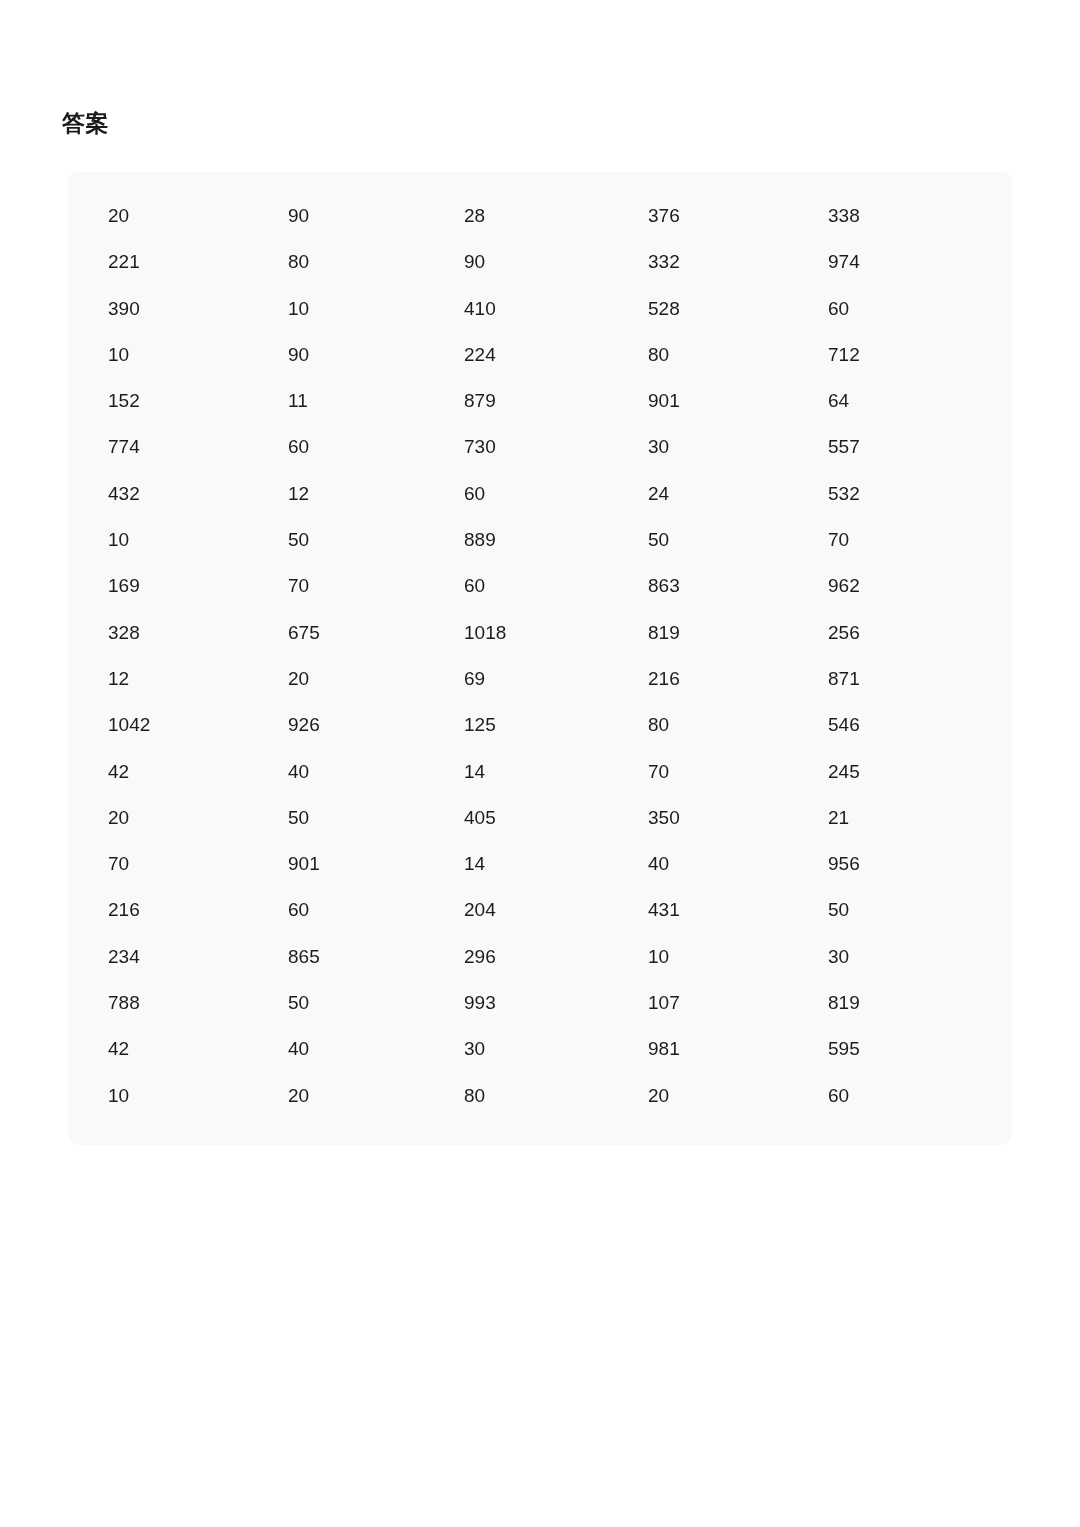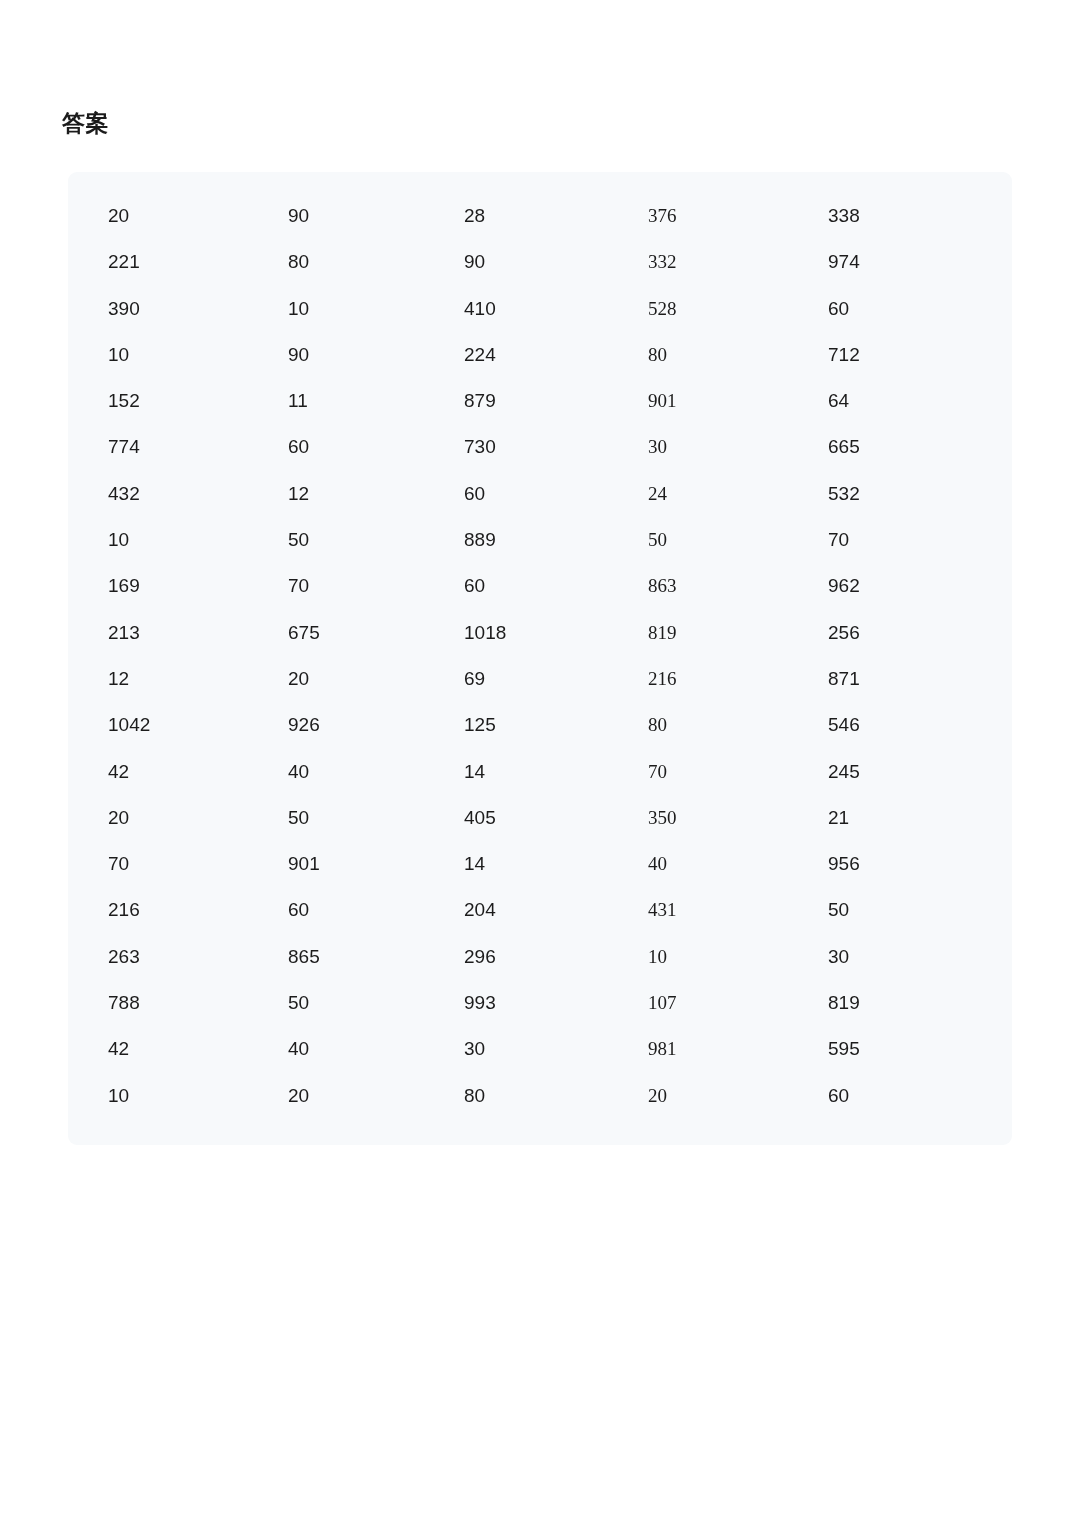--- a/index.html
+++ b/index.html
@@ -57,21 +57,21 @@
   .answer-cell {
     font-size: 19px;
     color: #1c1c1c;
     line-height: 1.0;
     font-weight: normal;
     white-space: nowrap;
   }
   .answer-cell.c0 { width: 180px; }
   .answer-cell.c1 { width: 176px; }
   .answer-cell.c2 { width: 184px; }
-  .answer-cell.c3 { width: 180px; font-family: Liberation Serif, serif; }
+  .answer-cell.c3 { width: 180px; }
   .answer-cell.c4 { width: 180px; }
 </style>
 </head>
 <body>
 
 <div class="page">
 
   <div class="page-title">答案</div>
 
   <div class="answer-panel">
@@ -109,21 +109,21 @@
           <div class="answer-cell c1">11</div>
           <div class="answer-cell c2">879</div>
           <div class="answer-cell c3">901</div>
           <div class="answer-cell c4">64</div>
         </div>
         <div class="answer-row">
           <div class="answer-cell c0">774</div>
           <div class="answer-cell c1">60</div>
           <div class="answer-cell c2">730</div>
           <div class="answer-cell c3">30</div>
-          <div class="answer-cell c4">665</div>
+          <div class="answer-cell c4">557</div>
         </div>
         <div class="answer-row">
           <div class="answer-cell c0">432</div>
           <div class="answer-cell c1">12</div>
           <div class="answer-cell c2">60</div>
           <div class="answer-cell c3">24</div>
           <div class="answer-cell c4">532</div>
         </div>
         <div class="answer-row">
           <div class="answer-cell c0">10</div>
@@ -133,21 +133,21 @@
           <div class="answer-cell c4">70</div>
         </div>
         <div class="answer-row">
           <div class="answer-cell c0">169</div>
           <div class="answer-cell c1">70</div>
           <div class="answer-cell c2">60</div>
           <div class="answer-cell c3">863</div>
           <div class="answer-cell c4">962</div>
         </div>
         <div class="answer-row">
-          <div class="answer-cell c0">213</div>
+          <div class="answer-cell c0">328</div>
           <div class="answer-cell c1">675</div>
           <div class="answer-cell c2">1018</div>
           <div class="answer-cell c3">819</div>
           <div class="answer-cell c4">256</div>
         </div>
         <div class="answer-row">
           <div class="answer-cell c0">12</div>
           <div class="answer-cell c1">20</div>
           <div class="answer-cell c2">69</div>
           <div class="answer-cell c3">216</div>
@@ -182,21 +182,21 @@
           <div class="answer-cell c4">956</div>
         </div>
         <div class="answer-row">
           <div class="answer-cell c0">216</div>
           <div class="answer-cell c1">60</div>
           <div class="answer-cell c2">204</div>
           <div class="answer-cell c3">431</div>
           <div class="answer-cell c4">50</div>
         </div>
         <div class="answer-row">
-          <div class="answer-cell c0">263</div>
+          <div class="answer-cell c0">234</div>
           <div class="answer-cell c1">865</div>
           <div class="answer-cell c2">296</div>
           <div class="answer-cell c3">10</div>
           <div class="answer-cell c4">30</div>
         </div>
         <div class="answer-row">
           <div class="answer-cell c0">788</div>
           <div class="answer-cell c1">50</div>
           <div class="answer-cell c2">993</div>
           <div class="answer-cell c3">107</div>

